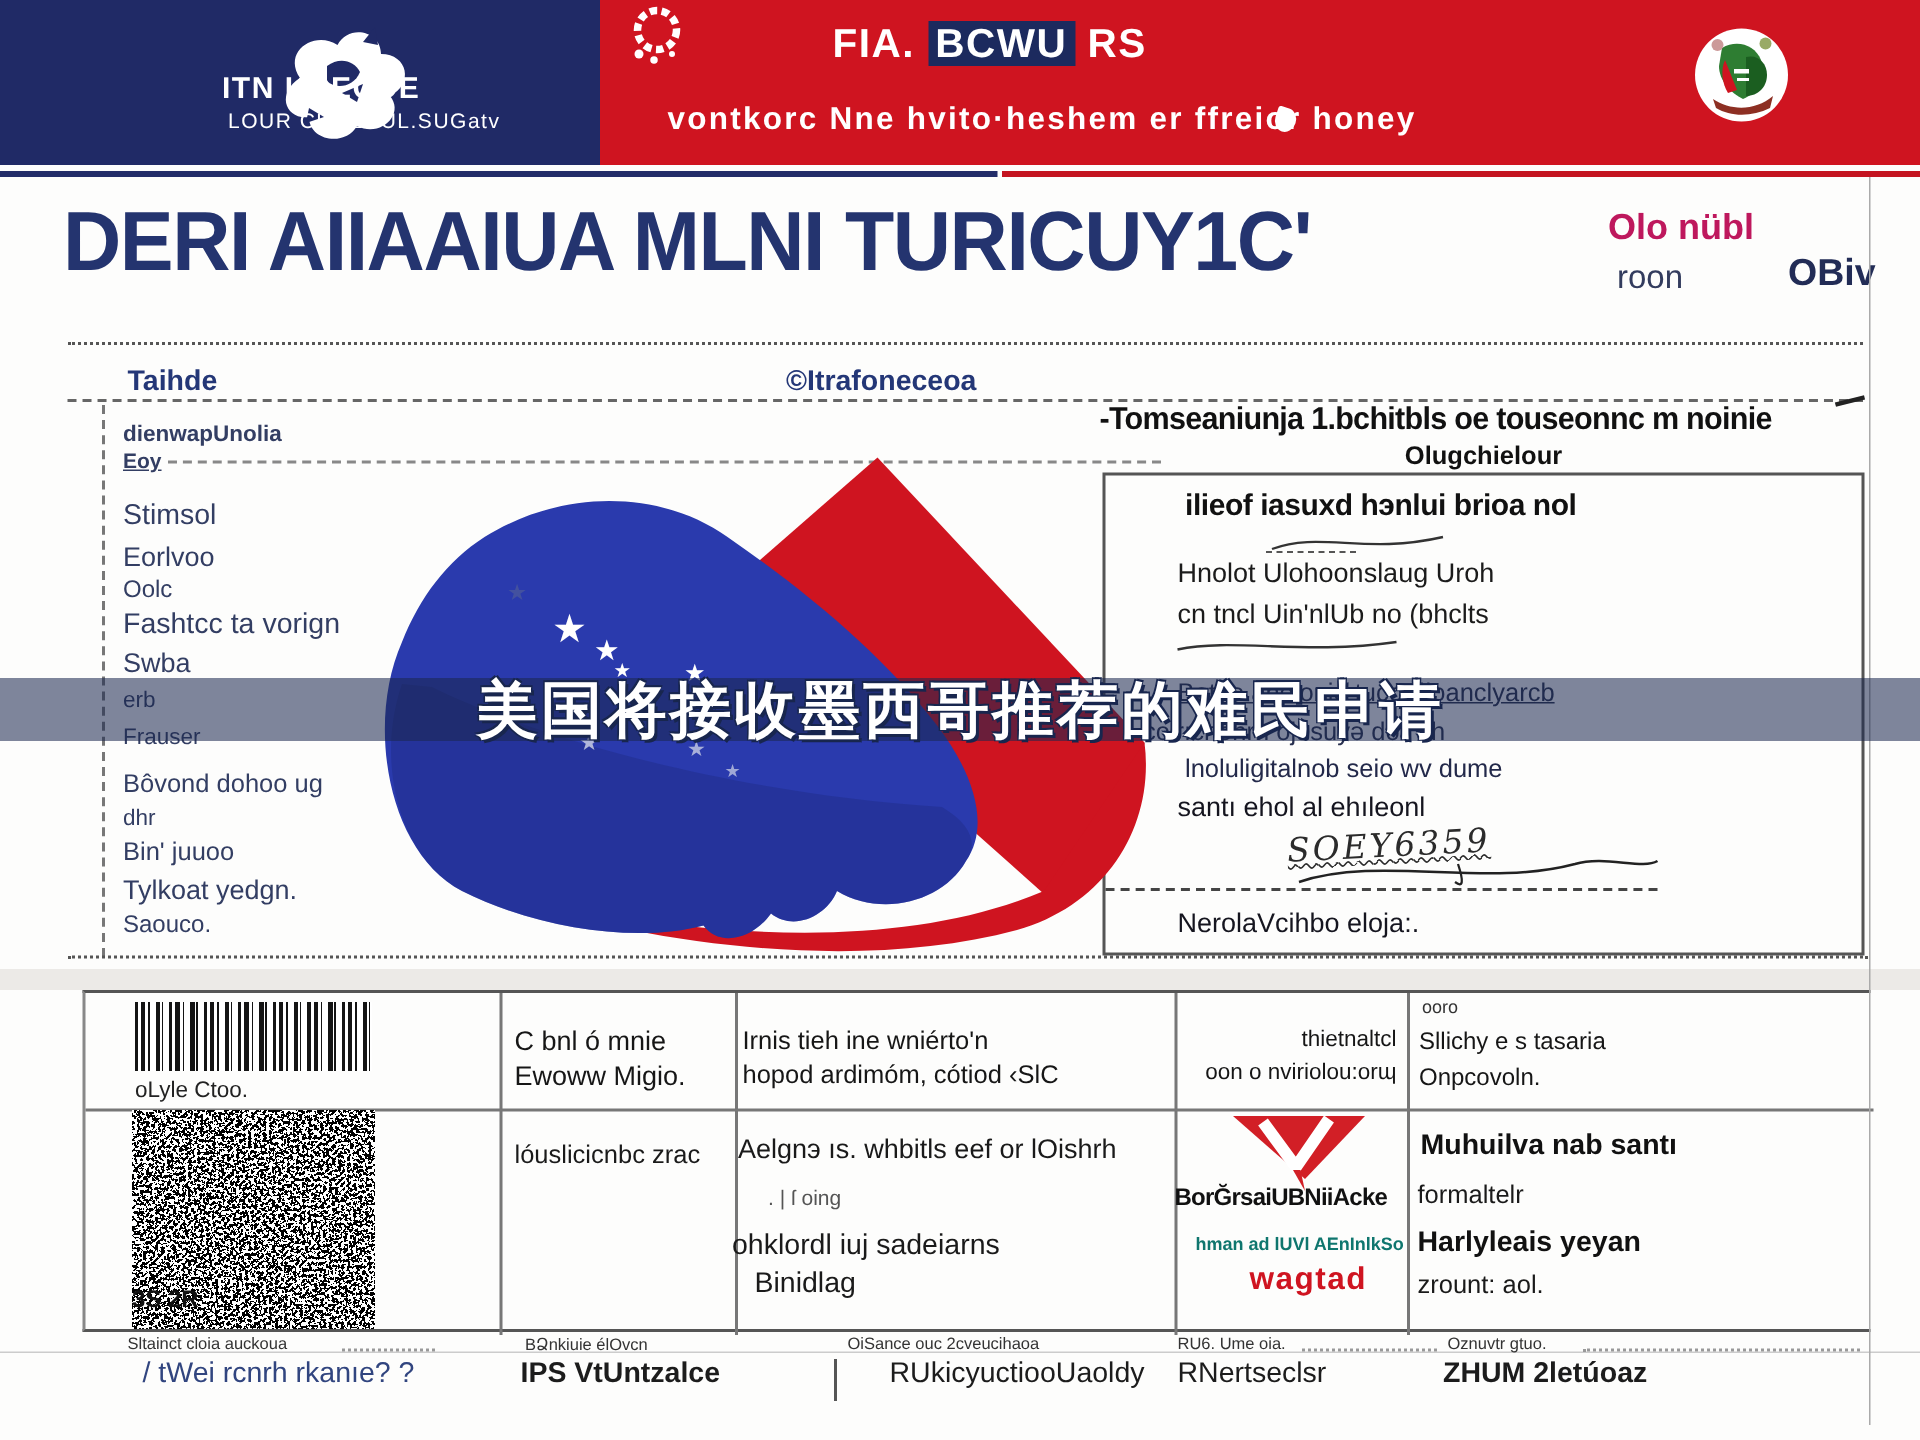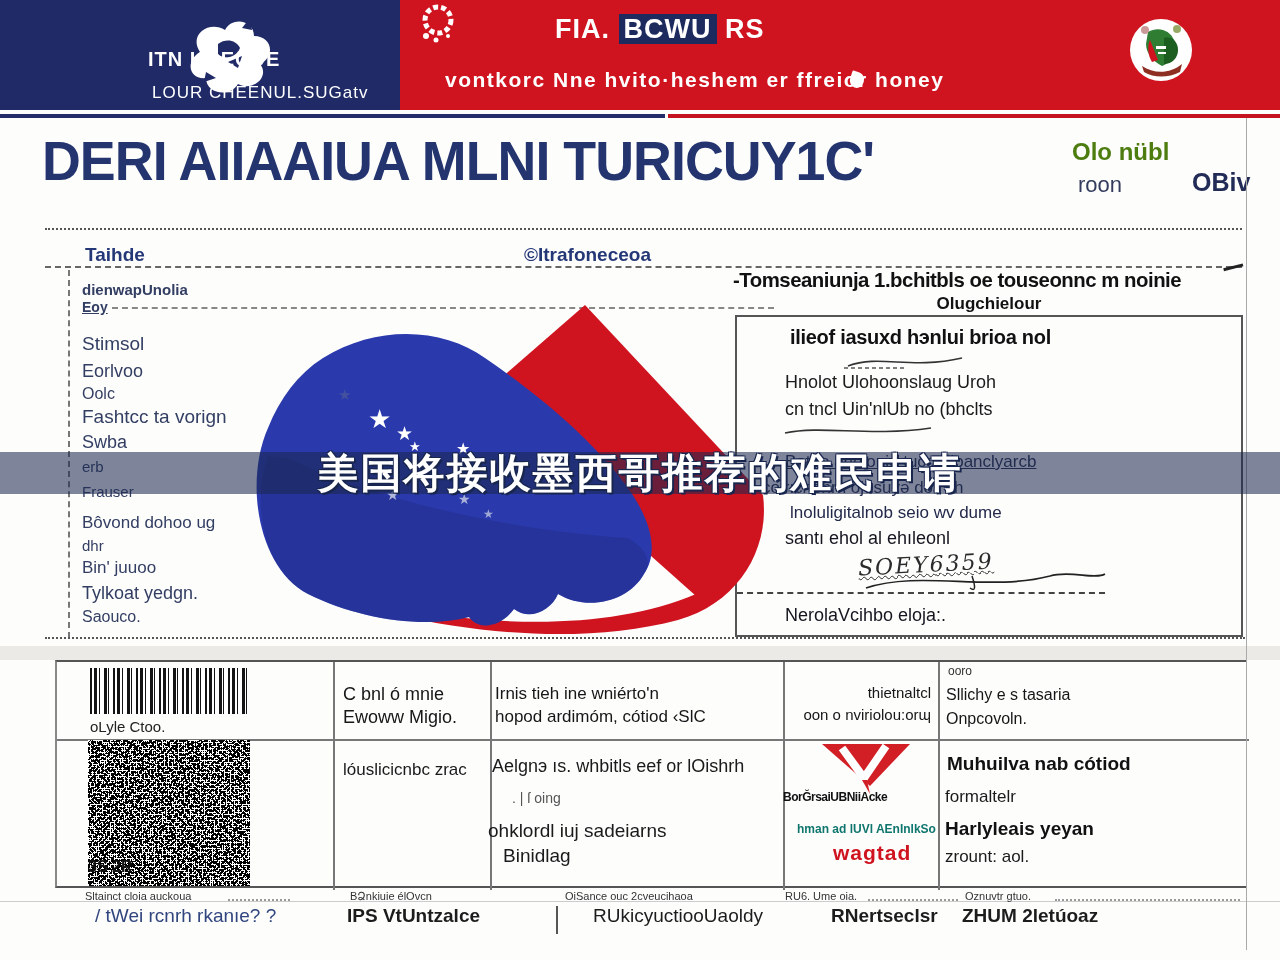--- a/index.html
+++ b/index.html
@@ -11,32 +11,32 @@
   }
   .abs { position:absolute; }
 
   
   .hdr-left  { left:0; top:0; width:400px; height:110px; background:#202a66; }
   .hdr-right { left:400px; top:0; width:880px; height:110px; background:#cf1420; }
   .hdr-underline-navy { left:0; top:114px; width:665px; height:4px; background:#232d69; }
   .hdr-underline-red  { left:668px; top:114px; width:612px; height:4px; background:#c41420; }
   .logo-left { left:80px; top:14px; width:300px; height:90px; }
   .logo-left-text1 { left:148px; top:48px; color:#fff; font-weight:bold; font-size:20px; letter-spacing:1px; }
-  .logo-left-text2 { left:152px; top:83px; color:#fff; font-size:17px; letter-spacing:1px; }
+  .logo-left-text2 { left:152px; top:72px; color:#fff; font-size:14px; letter-spacing:1px; }
   .hdr-emblem-small { left:418px; top:2px; width:42px; height:44px; }
   .hdr-title { left:555px; top:14px; color:#fff; font-weight:bold; font-size:27px; letter-spacing:1px; }
   .hdr-title .dk { background:#1c2a5e; padding:0 5px; }
   .hdr-sub { left:445px; top:68px; color:#fff; font-size:21px; font-weight:bold; letter-spacing:1.5px; }
   .hdr-dot { left:850px; top:72px; width:14px; height:16px; background:#fff; border-radius:2px 60% 60% 60%; transform:rotate(18deg); }
   .hdr-emblem-right { left:1128px; top:16px; width:66px; height:68px; }
 
   
   .masthead-title { left:42px; top:128px; font-size:56px; font-weight:bold; color:#24346f;
                     letter-spacing:-1px; transform:scaleX(0.96); transform-origin:left; white-space:nowrap; }
-  .mh-r1 { left:1072px; top:138px; font-size:24px; color:#4d7c0f; font-weight:bold; }
+  .mh-r1 { left:1072px; top:138px; font-size:24px; color:#be185d; font-weight:bold; }
   .mh-r2 { left:1078px; top:172px; font-size:22px; color:#333c5e; }
   .mh-r3 { left:1192px; top:168px; font-size:25px; color:#222c56; font-weight:bold; }
 
   .line-dotted { border-top:2px dotted #555; }
   .line-dashed { border-top:2px dashed #666; }
   .sep1 { left:45px; top:228px; width:1197px; }
   .meta-left  { left:85px; top:244px; font-size:19px; font-weight:bold; color:#243777; }
   .meta-right { left:495px; top:244px; font-size:19px; font-weight:bold; color:#243777;margin-left:29px; }
   .sep2 { left:45px; top:266px; width:1197px; }
   .sep2-mark { left:1222px; top:255px; width:20px; height:14px; border-bottom:3px solid #222; transform:rotate(-14deg); }
@@ -91,40 +91,40 @@
 
   .c3h1 { left:495px; top:684px; font-size:17px; color:#161616; }
   .c3h2 { left:495px; top:707px; font-size:17px; color:#161616; }
   .c3b1 { left:492px; top:756px; font-size:18px; color:#1a1a1a; }
   .c3b2 { left:512px; top:790px; font-size:14px; color:#555; }
   .c3b3 { left:488px; top:820px; font-size:19px; color:#1a1a1a; }
   .c3b4 { left:503px; top:845px; font-size:19px; color:#1a1a1a; }
 
   .c4h { left:785px; top:682px; width:146px; text-align:right; font-size:15px; color:#161616; line-height:22px; }
   .c4-logo { left:818px; top:740px; }
-  .c4b1 { left:783px; top:790px; font-size:12px; font-weight:bold; color:#111; letter-spacing:-0.5px; }
+  .c4b1 { left:783px; top:790px; font-size:16px; font-weight:bold; color:#111; letter-spacing:-0.5px; }
   .c4b2 { left:781px; top:822px; font-size:12px; font-weight:bold; color:#0f766e;padding-left:16px; }
   .c4red { left:833px; top:841px; font-size:21px; font-weight:900; color:#cf1420; letter-spacing:1px; }
 
   .c5top { left:948px; top:664px; font-size:12px; color:#333; }
   .c5h1 { left:946px; top:686px; font-size:16px; color:#161616; }
   .c5h2 { left:946px; top:710px; font-size:16px; color:#161616; }
   .c5b1 { left:947px; top:753px; font-size:19px; font-weight:bold; color:#111; }
   .c5b2 { left:945px; top:787px; font-size:17px; color:#1a1a1a; }
   .c5b3 { left:945px; top:818px; font-size:19px; font-weight:bold; color:#111; }
   .c5b4 { left:945px; top:847px; font-size:17px; color:#1a1a1a; }
 
   
   .foot-line { left:0; top:901px; width:1280px; border-top:1px solid #ccc; }
   .fcap { font-size:11px; color:#333; top:890px; white-space:nowrap; }
   .fval { font-size:19px; color:#1c1c1c; top:905px; white-space:nowrap; }
   .fc1 { left:85px; }  .fv1 { left:95px; color:#31457f; }
   .fc2 { left:350px; } .fv2 { left:347px; font-weight:bold; }
   .fc3 { left:565px; } .fv3 { left:593px; }
-  .fc4 { left:785px; } .fv4 { left:831px; font-weight:bold; }
+  .fc4 { left:785px; } .fv4 { left:785px; font-weight:normal; }
   .fc5 { left:965px; } .fv5 { left:962px; font-weight:bold; }
   .flead { border-top:2px dotted #999; top:899px; }
   .fl1 { left:228px; width:62px; }
   .fl4 { left:868px; width:90px; }
   .fl5 { left:1055px; width:185px; }
   .ftick { left:556px; top:906px; width:0; height:28px; border-left:2px solid #555; }
   .page-edge { left:1246px; top:118px; width:0; height:832px; border-left:1.5px solid #aaa; }
 </style>
 </head>
 <body>
@@ -298,21 +298,21 @@
     <path d="M24,8 L46,38 L68,6" fill="none" stroke="#fff" stroke-width="8"></path>
     <path d="M44,40 L52,54 L49,40 Z" fill="#d21f26"></path>
   </svg>
   <div class="abs c4b1">BorĞrsaiUBNiiAcke</div>
   <div class="abs c4b2">hman ad lUVl AEnInlkSo</div>
   <div class="abs c4red">wagtad</div>
 
   <div class="abs c5top">ooro</div>
   <div class="abs c5h1">Sllichy e s tasaria</div>
   <div class="abs c5h2">Onpcovoln.</div>
-  <div class="abs c5b1">Muhuilva nab cótiod</div>
+  <div class="abs c5b1">Muhuilva nab santı</div>
   <div class="abs c5b2">formaltelr</div>
   <div class="abs c5b3">Harlyleais yeyan</div>
   <div class="abs c5b4">zrount: aol.</div>
 
   <div class="abs foot-line"></div>
   <div class="abs fcap fc1">Sltainct cloia auckoua</div>
   <div class="abs fval fv1">/ tWei rcnrh rkanıe? ?</div>
   <div class="abs fcap fc2">BՁnkiuie élOvcn</div>
   <div class="abs fval fv2">IPS VtUntzalce</div>
   <div class="abs fcap fc3">OiSance ouc 2cveucihaoa</div>

